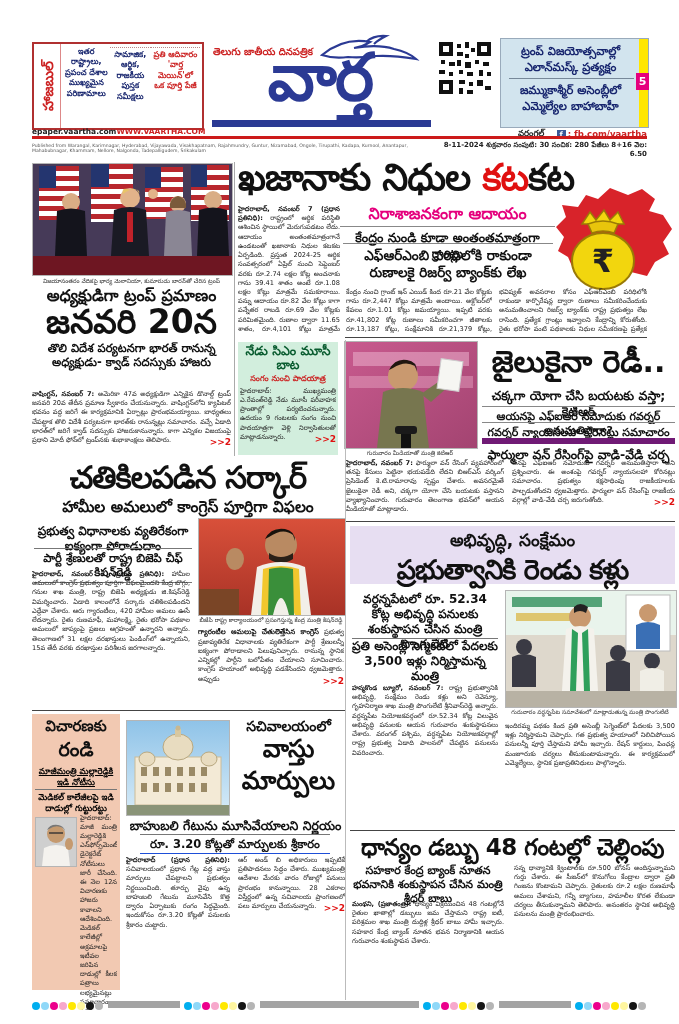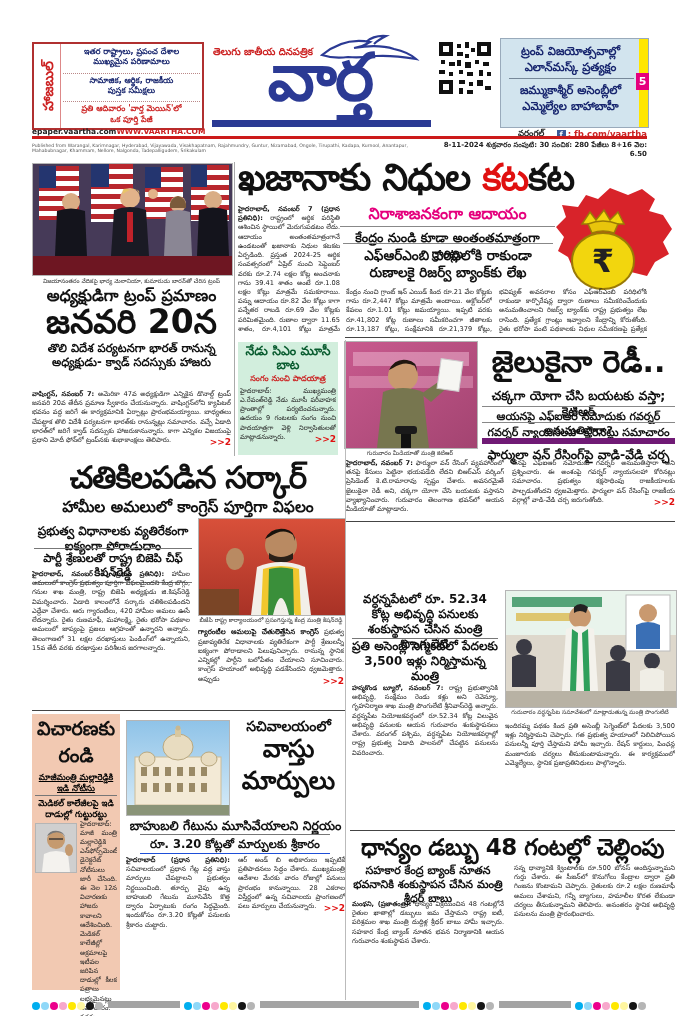--- a/index.html
+++ b/index.html
@@ -23,21 +23,21 @@
 </style>
 </head>
 <body>
 
 <div class="page">
 
   <div class="abs" style="left:32px;top:42px;width:168px;height:84px;border:2px solid #b03030;display:flex;">
     <div style="width:26px;border-right:1px solid #d88;display:flex;align-items:center;justify-content:center;">
       <span class="b" style="color:#c22;font-size:14px;writing-mode:vertical-rl;transform:rotate(180deg);">హాజబుల్</span>
     </div>
-    <div style="flex:1;padding:3px 2px;display:flex;flex-direction:column;justify-content:space-between;">
+    <div style="flex:1;padding:3px 2px;display:flex;flex-direction:row;justify-content:space-between;">
       <div class="c navy b" style="font-size:8px;line-height:1.3;"><span>ఇతర రాష్ట్రాలు, ప్రపంచ దేశాల</span><br><span>ముఖ్యమైన పరిణామాలు</span></div>
       <div class="c navy b" style="font-size:8px;line-height:1.3;border-top:1px dotted #b88;padding-top:2px;"><span>సామాజిక, ఆర్థిక, రాజకీయ</span><br><span>పుస్తక సమీక్షలు</span></div>
       <div class="c b" style="font-size:8px;line-height:1.3;color:#c22;border-top:1px dotted #b88;padding-top:2px;"><span>ప్రతి ఆదివారం 'వార్త మెయిన్'లో</span><br><span>ఒక పూర్తి పేజీ</span></div>
     </div>
   </div>
   <div class="abs" style="left:32px;top:127px;width:172px;display:flex;justify-content:space-between;">
     <span class="b" style="font-size:7.5px;color:#222;">epaper.vaartha.com</span>
     <span class="b" style="font-size:7.5px;color:#c22;">WWW.VAARTHA.COM</span>
   </div>
 
@@ -277,20 +277,24 @@
   </div>
   <div class="abs cap" style="left:198px;top:616px;width:146px;">బీజేపి రాష్ట్ర కార్యాలయంలో ప్రసంగిస్తున్న కేంద్ర మంత్రి కిషన్‌రెడ్డి</div>
   <div class="abs bt" style="left:32px;top:570px;width:158px;height:138px;">
     <b>హైదరాబాద్, నవంబర్ 7 (ప్రధాన ప్రతినిధి):</b> <span>హామీల అమలులో కాంగ్రెస్ ప్రభుత్వం పూర్తిగా విఫలమైందని కేంద్ర బొగ్గు, గనుల శాఖ మంత్రి, రాష్ట్ర బిజెపి అధ్యక్షుడు జి.కిషన్‌రెడ్డి విమర్శించారు. ఏడాది కాలంలోనే సర్కారు చతికిలపడిందని ఎద్దేవా చేశారు. ఆరు గ్యారంటీలు, 420 హామీల అమలు ఊసే లేదన్నారు. రైతు రుణమాఫీ, మహాలక్ష్మి, రైతు భరోసా పథకాల అమలులో జాప్యంపై ప్రజలు ఆగ్రహంతో ఉన్నారని అన్నారు. తెలంగాణలో 31 లక్షల దరఖాస్తులు పెండింగ్‌లో ఉన్నాయని, 15వ తేదీ వరకు దరఖాస్తుల పరిశీలన జరగాలన్నారు.</span>
   </div>
   <div class="abs bt" style="left:198px;top:628px;width:146px;height:78px;">
     <b style="font-size:7px;">గ్యారంటీల అమలుపై చేతులెత్తేసిన కాంగ్రెస్</b> <span>ప్రభుత్వ ప్రజావ్యతిరేక విధానాలకు వ్యతిరేకంగా పార్టీ శ్రేణులన్నీ ఐక్యంగా పోరాడాలని పిలుపునిచ్చారు. రానున్న స్థానిక ఎన్నికల్లో పార్టీని బలోపేతం చేయాలని సూచించారు. కాంగ్రెస్ హయాంలో అభివృద్ధి పడకేసిందని ధ్వజమెత్తారు. అప్పుడు</span><span class="jump">&gt;&gt;2</span>
   </div>
   <div class="abs" style="left:32px;top:710px;width:313px;border-top:1px solid #444;"></div>
 
+  <div class="abs" style="left:350px;top:526px;width:325px;height:58px;background:#e7def2;">
+    <div class="c b" style="font-size:17px;color:#111;padding-top:4px;">అభివృద్ధి, సంక్షేమం</div>
+    <div class="c" style="font-size:27px;font-weight:900;color:#111;letter-spacing:-1px;">ప్రభుత్వానికి రెండు కళ్లు</div>
+  </div>
   <div class="abs subline" style="left:352px;top:592px;width:146px;font-size:12px;">వర్ధన్నపేటలో రూ. 52.34 కోట్ల అభివృద్ధి పనులకు శంకుస్థాపన చేసిన మంత్రి పొంగులేటి</div>
   <div class="abs subline" style="left:352px;top:638px;width:146px;font-size:12px;border-top:1px solid #777;padding-top:0;">ప్రతి అసెంబ్లీ సెగ్మెంట్‌లో పేదలకు 3,500 ఇళ్లు నిర్మిస్తామన్న మంత్రి</div>
   <div class="abs photo" style="left:505px;top:590px;width:170px;height:116px;">
     <svg width="170" height="116" viewBox="0 0 170 116">
       <rect width="170" height="116" fill="#ded8cc"></rect>
       <rect x="0" y="0" width="170" height="44" fill="#e9f4ec"></rect>
       <rect x="6" y="6" width="90" height="10" fill="#2f8f5b" opacity="0.8"></rect>
       <rect x="10" y="22" width="70" height="8" fill="#d8b23a" opacity="0.7"></rect>
       <rect x="120" y="4" width="44" height="56" fill="#fff" stroke="#bbb"></rect>
       <circle cx="142" cy="22" r="9" fill="#c9996f"></circle>
@@ -312,21 +316,21 @@
     </svg>
   </div>
   <div class="abs cap" style="left:505px;top:708px;width:170px;">గురువారం వర్ధన్నపేట సమావేశంలో మాట్లాడుతున్న మంత్రి పొంగులేటి</div>
   <div class="abs bt" style="left:352px;top:684px;width:146px;height:140px;">
     <b>హన్మకొండ బ్యూరో, నవంబర్ 7:</b> <span>రాష్ట్ర ప్రభుత్వానికి అభివృద్ధి, సంక్షేమం రెండు కళ్లు అని రెవెన్యూ, గృహనిర్మాణ శాఖ మంత్రి పొంగులేటి శ్రీనివాస్‌రెడ్డి అన్నారు. వర్ధన్నపేట నియోజకవర్గంలో రూ.52.34 కోట్ల విలువైన అభివృద్ధి పనులకు ఆయన గురువారం శంకుస్థాపనలు చేశారు. వరంగల్ పశ్చిమ, వర్ధన్నపేట నియోజకవర్గాల్లో రాష్ట్ర ప్రభుత్వ ఏడాది పాలనలో చేపట్టిన పనులను వివరించారు.</span>
   </div>
   <div class="abs bt" style="left:505px;top:722px;width:170px;height:102px;">ఇందిరమ్మ పథకం కింద ప్రతి అసెంబ్లీ సెగ్మెంట్‌లో పేదలకు 3,500 ఇళ్లు నిర్మిస్తామని చెప్పారు. గత ప్రభుత్వ హయాంలో నిలిచిపోయిన పనులన్నీ పూర్తి చేస్తామని హామీ ఇచ్చారు. రేషన్ కార్డులు, పింఛన్ల మంజూరుకు చర్యలు తీసుకుంటామన్నారు. ఈ కార్యక్రమంలో ఎమ్మెల్యేలు, స్థానిక ప్రజాప్రతినిధులు పాల్గొన్నారు.</div>
   <div class="abs" style="left:350px;top:830px;width:325px;border-top:1px solid #444;"></div>
 
   <div class="abs" style="left:32px;top:714px;width:88px;height:276px;background:#f2c9b2;padding:3px;box-sizing:border-box;">
-    <div class="c" style="font-size:19px;font-weight:900;color:#111;">విచారణకు</div>
+    <div class="c" style="font-size:15px;font-weight:900;color:#111;">విచారణకు</div>
     <div class="c" style="font-size:19px;font-weight:900;color:#111;">రండి</div>
     <div class="c b" style="font-size:8.5px;line-height:1.25;margin-top:1px;text-decoration:underline;">మాజీమంత్రి మల్లారెడ్డికి ఇడి నోటీసు</div>
     <div class="hairline"></div>
     <div class="c b" style="font-size:8.5px;line-height:1.25;">మెడికల్ కాలేజీలపై ఇడి దాడుల్లో గుట్టురట్టు</div>
     <div class="photo" style="float:left;width:40px;height:48px;margin:3px 3px 1px 0;">
       <svg width="40" height="48" viewBox="0 0 40 48">
         <rect width="40" height="48" fill="#cfcfcf"></rect>
         <circle cx="20" cy="16" r="9" fill="#c59a6f"></circle>
         <path d="M11 12 Q14 6 22 7 Q28 8 29 13 L27 10 Q20 6 13 11 Z" fill="#777"></path>
         <line x1="13" y1="15" x2="27" y2="15" stroke="#333" stroke-width="1.4"></line>

